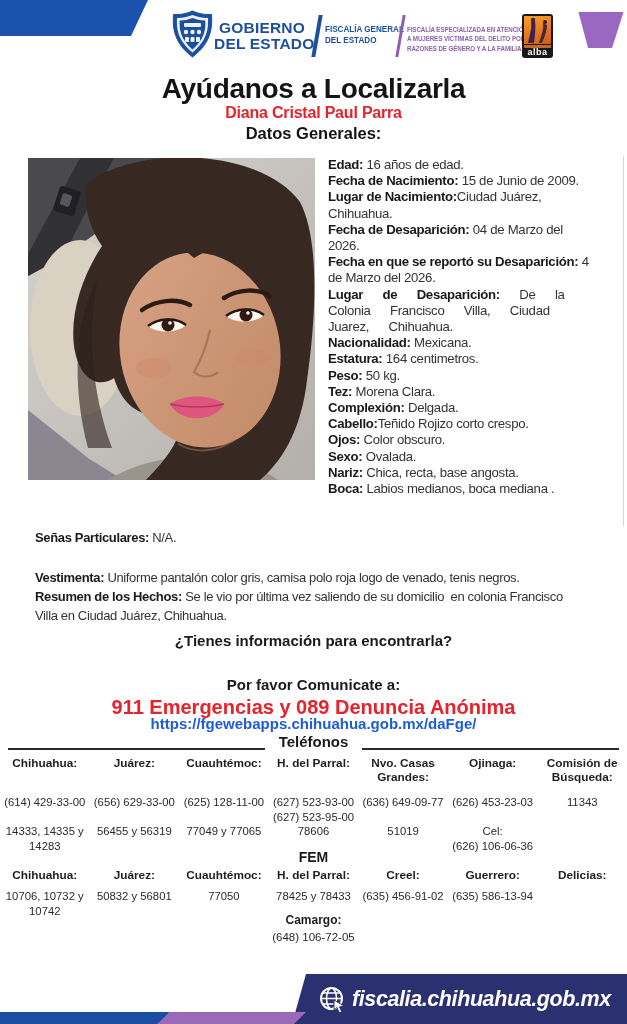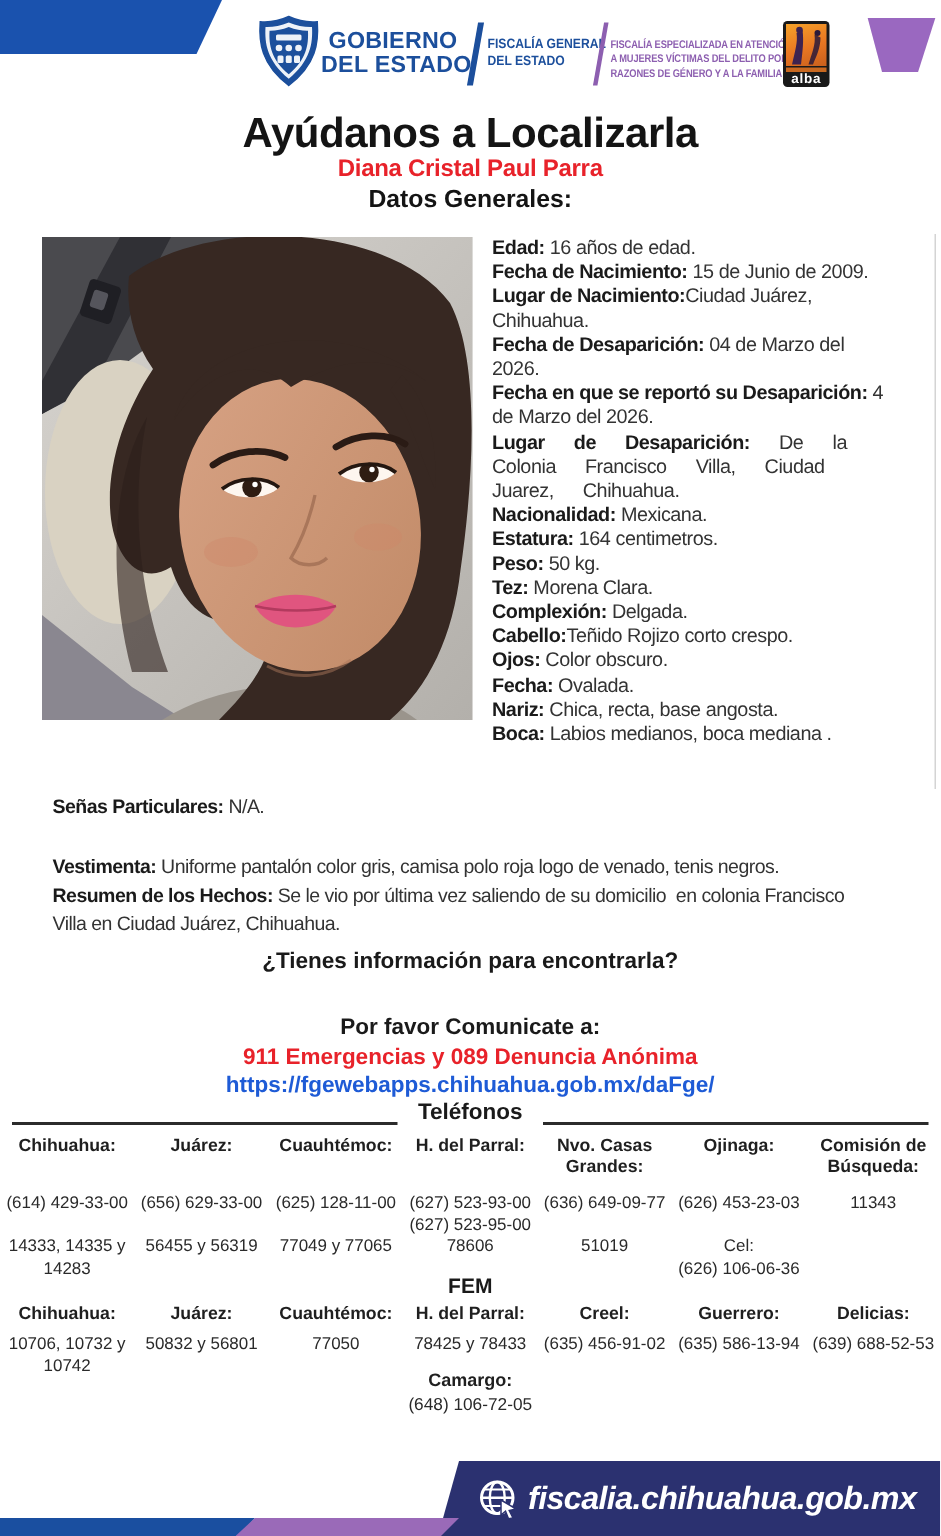--- a/index.html
+++ b/index.html
@@ -47,21 +47,21 @@
   
   .notes{left:35px;top:528px;width:585px;font-size:13px;line-height:19px;letter-spacing:-.35px;}
   .notes p{margin:0;}
   .notes b{color:#1a1a1a;}
   .notes .v{white-space:pre;color:#333;}
   .notes .gap{height:21px;}
 
   
   .c-q{top:632px;font-size:15px;font-weight:bold;color:#1a1a1a;}
   .c-p{top:676px;font-size:15px;font-weight:bold;color:#1a1a1a;}
-  .c-911{top:696px;font-size:15px;font-weight:bold;color:#e8222a;}
+  .c-911{top:696px;font-size:20px;font-weight:bold;color:#e8222a;}
   .c-url{top:715px;font-size:15px;font-weight:bold;color:#1e5bd6;text-decoration:none;}
   .tel-row{top:733px;left:0;width:627px;display:flex;align-items:flex-end;}
   .tel-row .line{flex:1;height:2px;background:#2b2b2b;}
   .tel-row .line.l{margin-left:8px;}
   .tel-row .line.r{margin-right:8px;}
   .tel-row .t{padding:0 14px;font-size:15px;font-weight:bold;color:#1a1a1a;}
 
   
   .grid7{left:0;width:627px;display:grid;grid-template-columns:repeat(7,1fr);text-align:center;}
   .grid7 .h{font-size:11.8px;font-weight:bold;color:#1f1f1f;line-height:13.5px;padding:0 3px;}
@@ -207,21 +207,21 @@
     <p class="wide"><b>Lugar de Desaparición:</b><span class="v"> De la
 Colonia Francisco Villa, Ciudad
 Juarez, Chihuahua.</span></p>
     <p><b>Nacionalidad:</b><span class="v"> Mexicana.</span></p>
     <p><b>Estatura:</b><span class="v"> 164 centimetros.</span></p>
     <p><b>Peso:</b><span class="v"> 50 kg.</span></p>
     <p><b>Tez:</b><span class="v"> Morena Clara.</span></p>
     <p><b>Complexión:</b><span class="v"> Delgada.</span></p>
     <p><b>Cabello:</b><span class="v">Teñido Rojizo corto crespo.</span></p>
     <p><b>Ojos:</b><span class="v"> Color obscuro.</span></p>
-    <p><b>Fecha:</b><span class="v"> Ovalada.</span></p>
+    <p><b>Sexo:</b><span class="v"> Ovalada.</span></p>
     <p><b>Nariz:</b><span class="v"> Chica, recta, base angosta.</span></p>
     <p><b>Boca:</b><span class="v"> Labios medianos, boca mediana .</span></p>
   </div>
 
   <div class="abs notes">
     <p><b>Señas Particulares:</b><span class="v"> N/A.</span></p>
     <div class="gap"></div>
     <p><b>Vestimenta:</b><span class="v"> Uniforme pantalón color gris, camisa polo roja logo de venado, tenis negros.</span></p>
     <p><b>Resumen de los Hechos:</b><span class="v"> Se le vio por última vez saliendo de su domicilio  en colonia Francisco
 Villa en Ciudad Juárez, Chihuahua.</span></p>
@@ -282,21 +282,20 @@
     <div class="h">Delicias:</div>
   </div>
   <div class="abs grid7" style="top:889px;">
     <div class="c">10706, 10732 y
 10742</div>
     <div class="c">50832 y 56801</div>
     <div class="c">77050</div>
     <div class="c">78425 y 78433</div>
     <div class="c">(635) 456-91-02</div>
     <div class="c">(635) 586-13-94</div>
-    <div class="c">(639) 688-52-53</div>
   </div>
   <div class="abs ctr camargo-l">Camargo:</div>
   <div class="abs ctr camargo-v">(648) 106-72-05</div>
 
   <div class="abs footer">
     <svg class="globe" width="27" height="27" viewBox="0 0 27 27">
       <circle cx="12.5" cy="12.5" r="10.5" fill="none" stroke="#fff" stroke-width="2"></circle>
       <ellipse cx="12.5" cy="12.5" rx="5" ry="10.5" fill="none" stroke="#fff" stroke-width="1.6"></ellipse>
       <line x1="2" y1="12.5" x2="23" y2="12.5" stroke="#fff" stroke-width="1.6"></line>
       <line x1="3.5" y1="7" x2="21.5" y2="7" stroke="#fff" stroke-width="1.3"></line>

